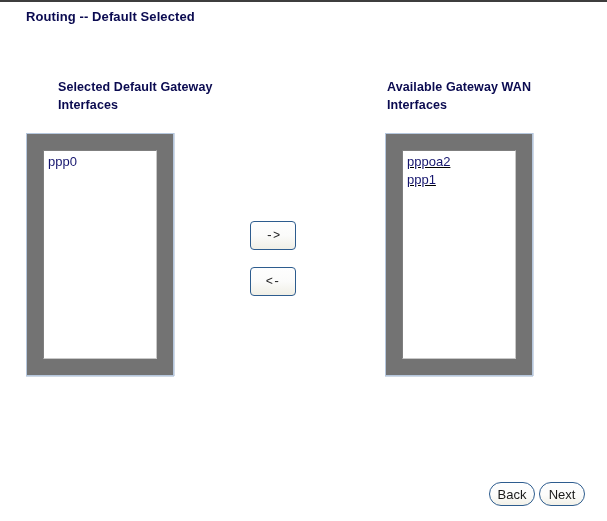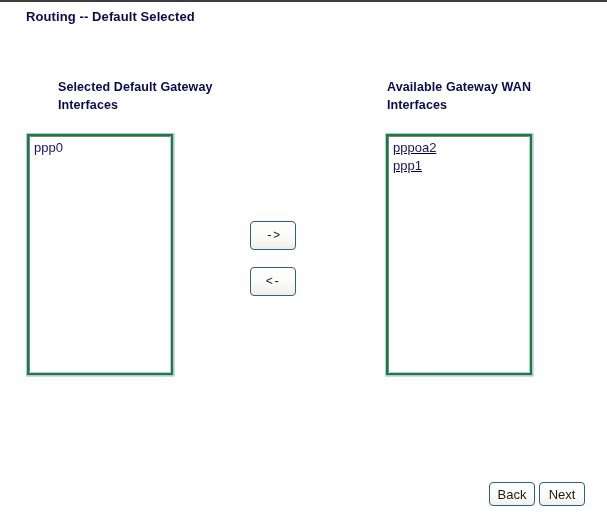--- a/index.html
+++ b/index.html
@@ -46,24 +46,24 @@
     line-height: 18px;
     letter-spacing: 0.1px;
   }
   .col-head.left  { left: 28px;  top: 76px; width: 230px; margin-left: 30px; }
   .col-head.right { left: 387px; top: 76px; width: 200px; }
   .col-head .ln { display: block; }
 
   
   .listbox {
     position: absolute;
-    background: #15803d;
+    background: #737373;
     border: 1px solid #b6c7dd;
     box-sizing: border-box;
-    padding: 2px;
+    padding: 16px;
     box-shadow: 0 1px 0 0 #cfd9e6, 1px 0 0 0 #cfd9e6;
   }
   .listbox-inner {
     width: 100%;
     height: 100%;
     box-sizing: border-box;
     background: #ffffff;
     border: 1px solid #7f7f7f;
     border-right-color: #c8c8c8;
     border-bottom-color: #c8c8c8;
@@ -109,21 +109,21 @@
     right: 22px;
     top: 480px;
     display: flex;
     gap: 4px;
   }
   .nav-btn {
     min-width: 46px;
     height: 24px;
     background: linear-gradient(to bottom, #fefefe 0%, #fcfcfb 55%, #f2f1e8 100%);
     border: 1px solid #2d5c8e;
-    border-radius: 4px;
+    border-radius: 12px;
     box-sizing: border-box;
     font-size: 13px;
     font-family: "Liberation Sans", sans-serif;
     color: #1a1a1a;
     display: flex;
     align-items: center;
     justify-content: center;
     padding: 1px 7px;
     cursor: pointer;
   }

